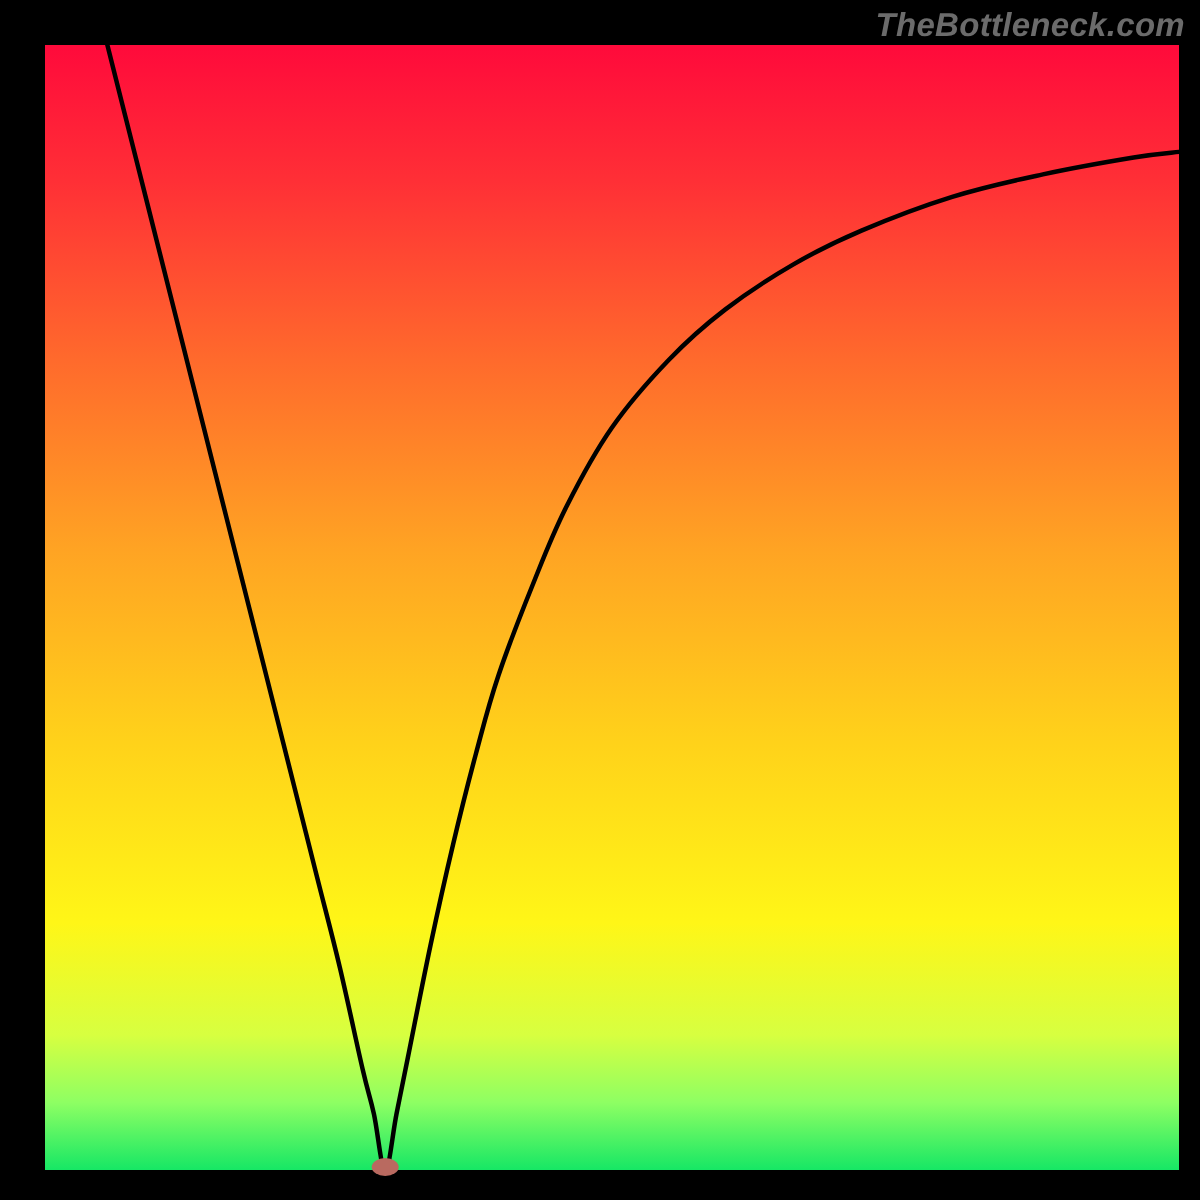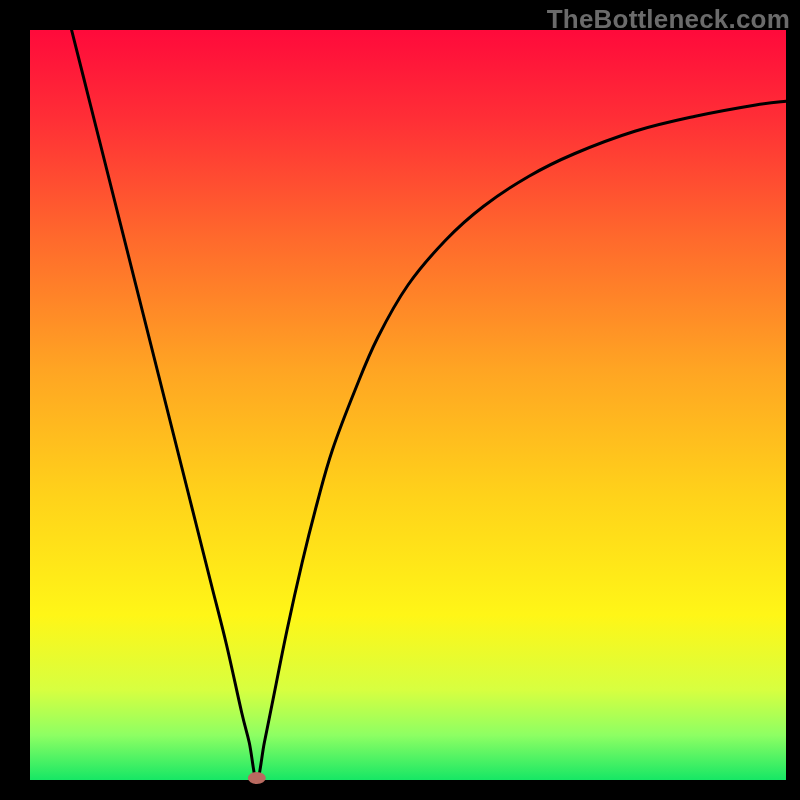--- a/index.html
+++ b/index.html
@@ -16,25 +16,26 @@
     width: 800px;
     height: 800px;
   }
   svg {
     display: block;
   }
   .watermark {
     position: absolute;
     top: 4px;
     right: 10px;
-    font-size: 26px;
+    font-size: 22px;
     font-weight: 600;
     color: #6b6b6b;
     letter-spacing: 0.2px;
     user-select: none;
+    font-style: italic;
   }
 </style>
 </head>
 <body>
 
 <div class="chart-wrap">
   <svg id="svg-root" width="800" height="800" viewBox="0 0 800 800">
     <defs>
       <linearGradient id="bg-grad" x1="0" y1="0" x2="0" y2="1">
           <stop offset="0.0%" stop-color="#ff0a3b"></stop>

